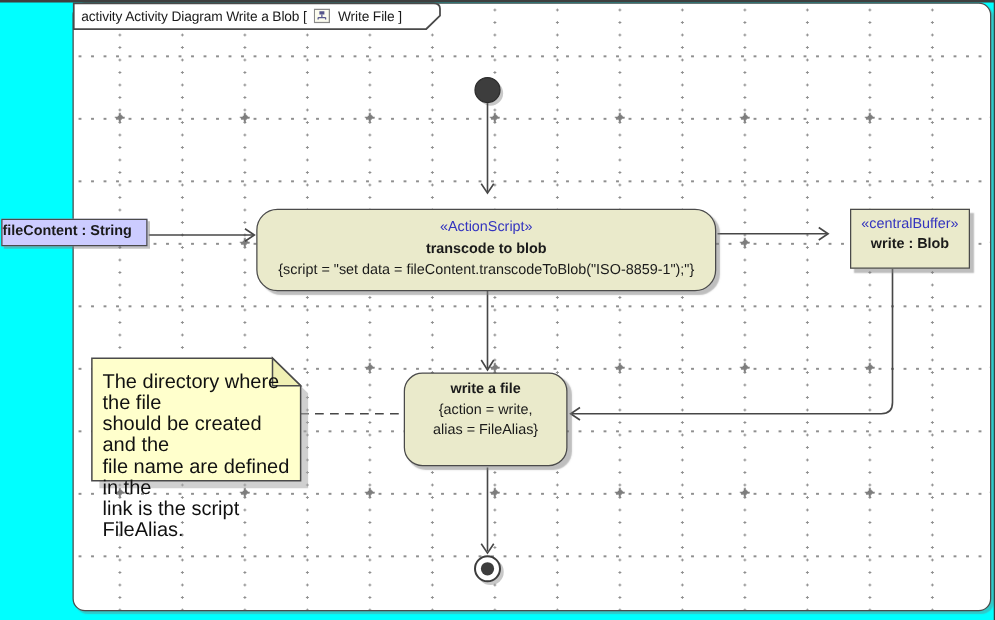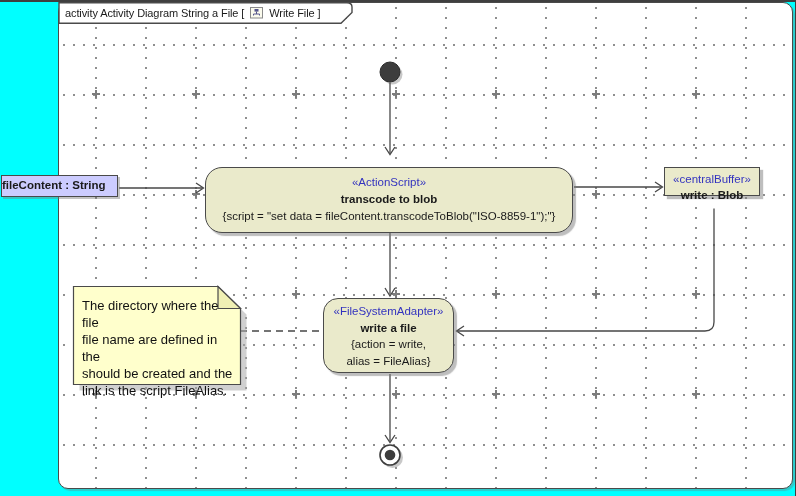--- a/index.html
+++ b/index.html
@@ -37,33 +37,33 @@
 
   .node{
     position:absolute;box-sizing:border-box;z-index:3;
     background:#eaeacb;border:1.4px solid #4a4a4a;
     box-shadow:3px 3px 1px rgba(125,125,125,.5);
     text-align:center;font-size:11.5px;
   }
   .stereo{color:#3333bf;}
   .node .nm{font-weight:bold;}
   .action-node{left:205px;top:156px;width:368px;height:66px;border-radius:17px;padding-top:6px;line-height:17px;margin-top:11px;}
-  .buffer-node{left:664px;top:167px;width:96px;height:29px;padding-top:3px;line-height:16px;}
+  .buffer-node{left:680px;top:167px;width:96px;height:48px;padding-top:3px;line-height:16px;}
   .write-node{left:323px;top:298px;width:131px;height:75px;border-radius:15px;padding-top:4px;line-height:16.5px;}
 
   .pin-label{
     position:absolute;left:1px;top:175px;width:117px;height:22px;box-sizing:border-box;z-index:3;
     background:#ccccff;border:1.4px solid #4a4a4a;
     box-shadow:2px 2px 0 rgba(125,125,125,.45);
     font-weight:bold;font-size:11.5px;line-height:19px;text-align:left;
   }
 
   .note-text{
     position:absolute;left:82px;top:297px;width:156px;z-index:4;
-    font-size:13px;line-height:17px;color:#111;
+    font-size:16px;line-height:17px;color:#111;
   }
   .note-text a{color:#2626cc;text-decoration:underline;cursor:pointer;}
   .note-text b{font-weight:normal;}
 </style>
 </head>
 <body>
 
 <div class="screen">
 
   <div class="frame"></div>
@@ -113,49 +113,48 @@
     <path d="M73.5 286.5 L218 286.5 L240.5 308.5 L240.5 384.5 L73.5 384.5 Z" fill="#ffffcc" stroke="#4a4a4a" stroke-width="1.2"></path>
     <path d="M218 286.5 L218 308.5 L240.5 308.5 Z" fill="#f0f0b4" stroke="#4a4a4a" stroke-width="1.2"></path>
 
     <circle cx="392.5" cy="457.5" r="10.5" fill="#9a9a9a" opacity="0.55"></circle>
     <circle cx="390" cy="455" r="10" fill="#ffffff" stroke="#3d3d3d" stroke-width="1.6"></circle>
     <circle cx="390" cy="455" r="5.3" fill="#3d3d3d"></circle>
   </svg>
 
   <div class="tab-label">
     <span class="bold">activity Activity Diagram</span>
-    <span>String a File [</span>
+    <span>Write a Blob [</span>
     <span class="tab-icon"><svg width="13" height="13" viewBox="0 0 13 13">
           <rect x="0.5" y="1.5" width="12" height="10.5" fill="#fbfbee" stroke="#8a8a8a"></rect>
           <rect x="4.5" y="3" width="4" height="2.6" fill="#56568c"></rect>
           <path d="M6.5 5.6 L6.5 8 M3.5 8 L9.5 8 M3.5 8 L3.5 9.5 M9.5 8 L9.5 9.5" stroke="#56568c" fill="none"></path>
         </svg></span>
     <span>Write File ]</span>
   </div>
 
   <div class="node action-node">
     <div class="stereo">«ActionScript»</div>
     <div class="nm">transcode to blob</div>
     <div>{script = "set data = fileContent.transcodeToBlob("ISO-8859-1");"}</div>
   </div>
 
   <div class="node buffer-node">
     <div class="stereo">«centralBuffer»</div>
     <div class="nm">write : Blob</div>
   </div>
 
   <div class="node write-node">
-    <div class="stereo">«FileSystemAdapter»</div>
     <div class="nm">write a file</div>
     <div>{action = write,</div>
     <div>alias = FileAlias}</div>
   </div>
 
   <div class="pin-label">fileContent : String</div>
 
   <div class="note-text">
     <div>The directory where the file</div>
+    <div>should be created and the</div>
     <div>file name are defined in the</div>
-    <div>should be created and the</div>
     <div><span>link is the script </span><b>FileAlias</b><span>.</span></div>
   </div>
 
 </div>
 
 </body></html>

